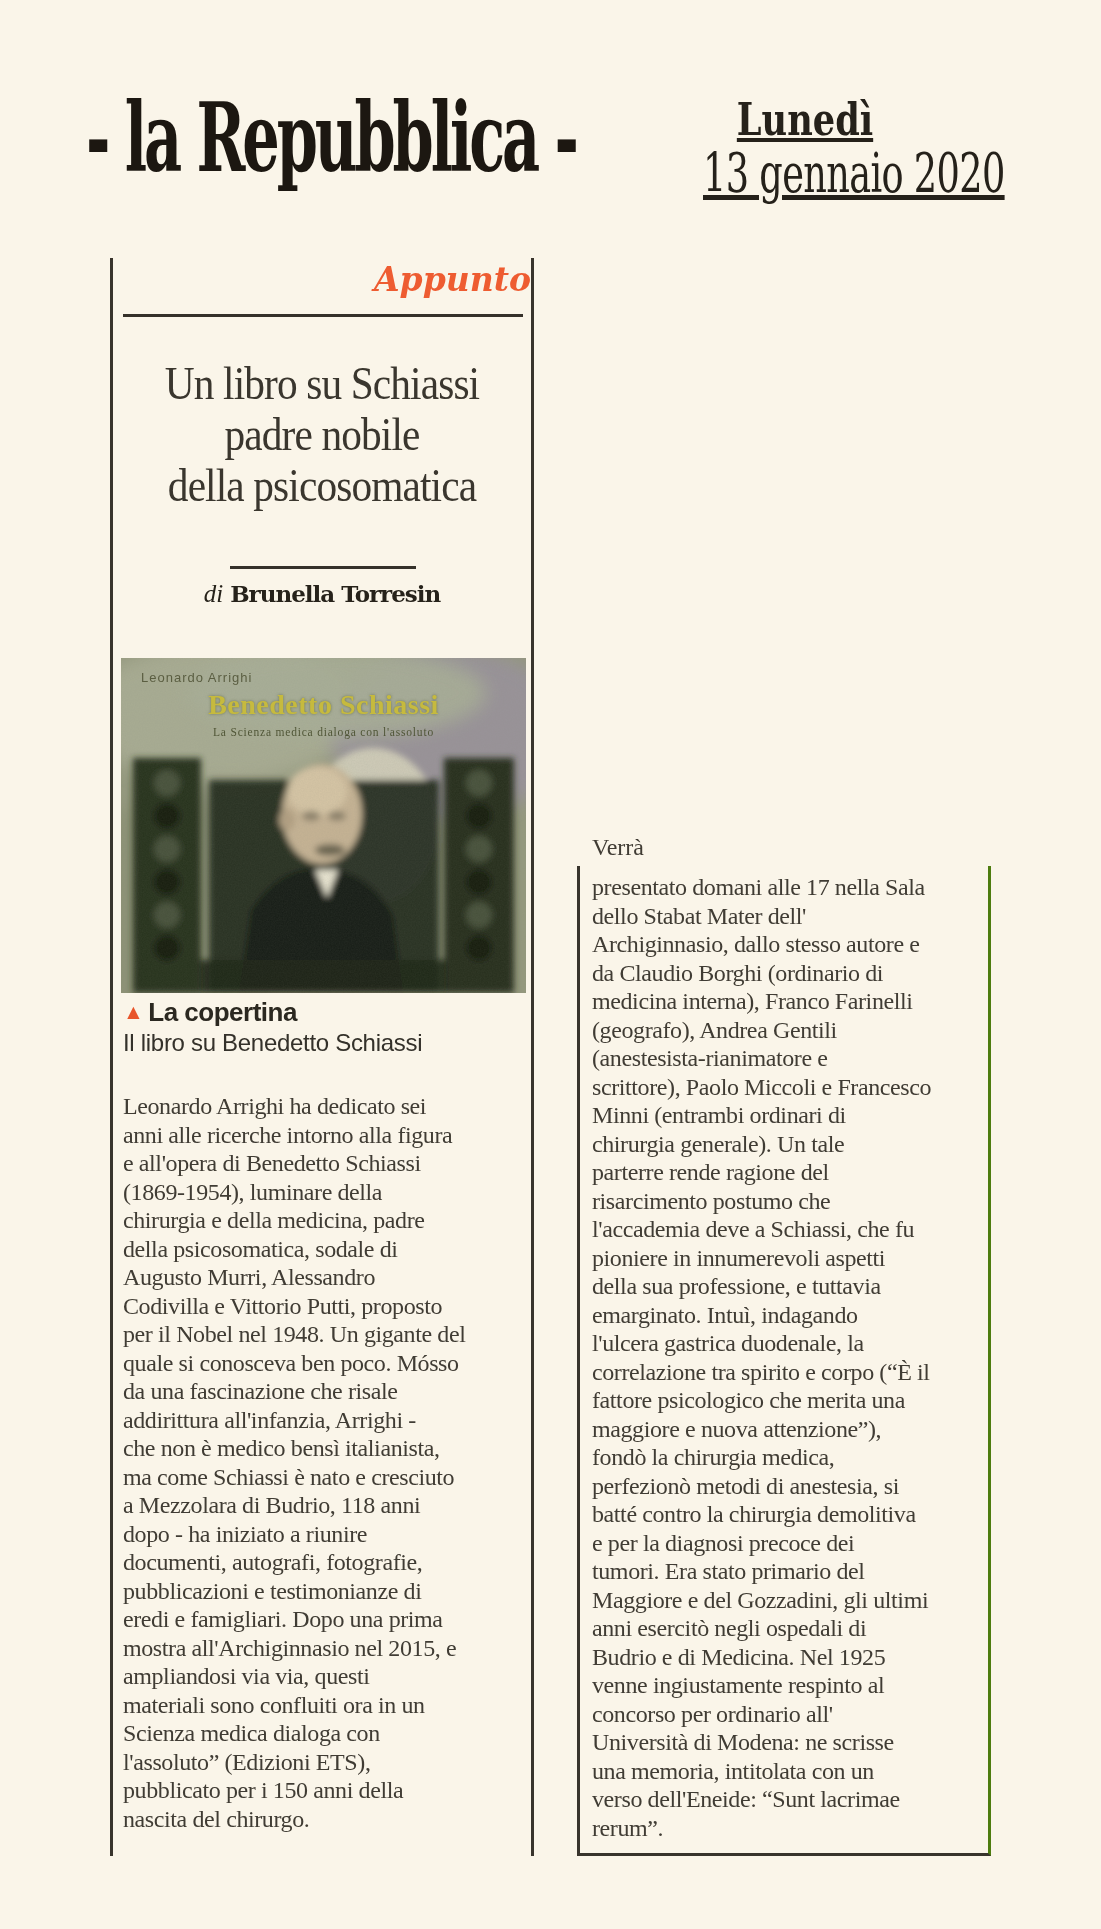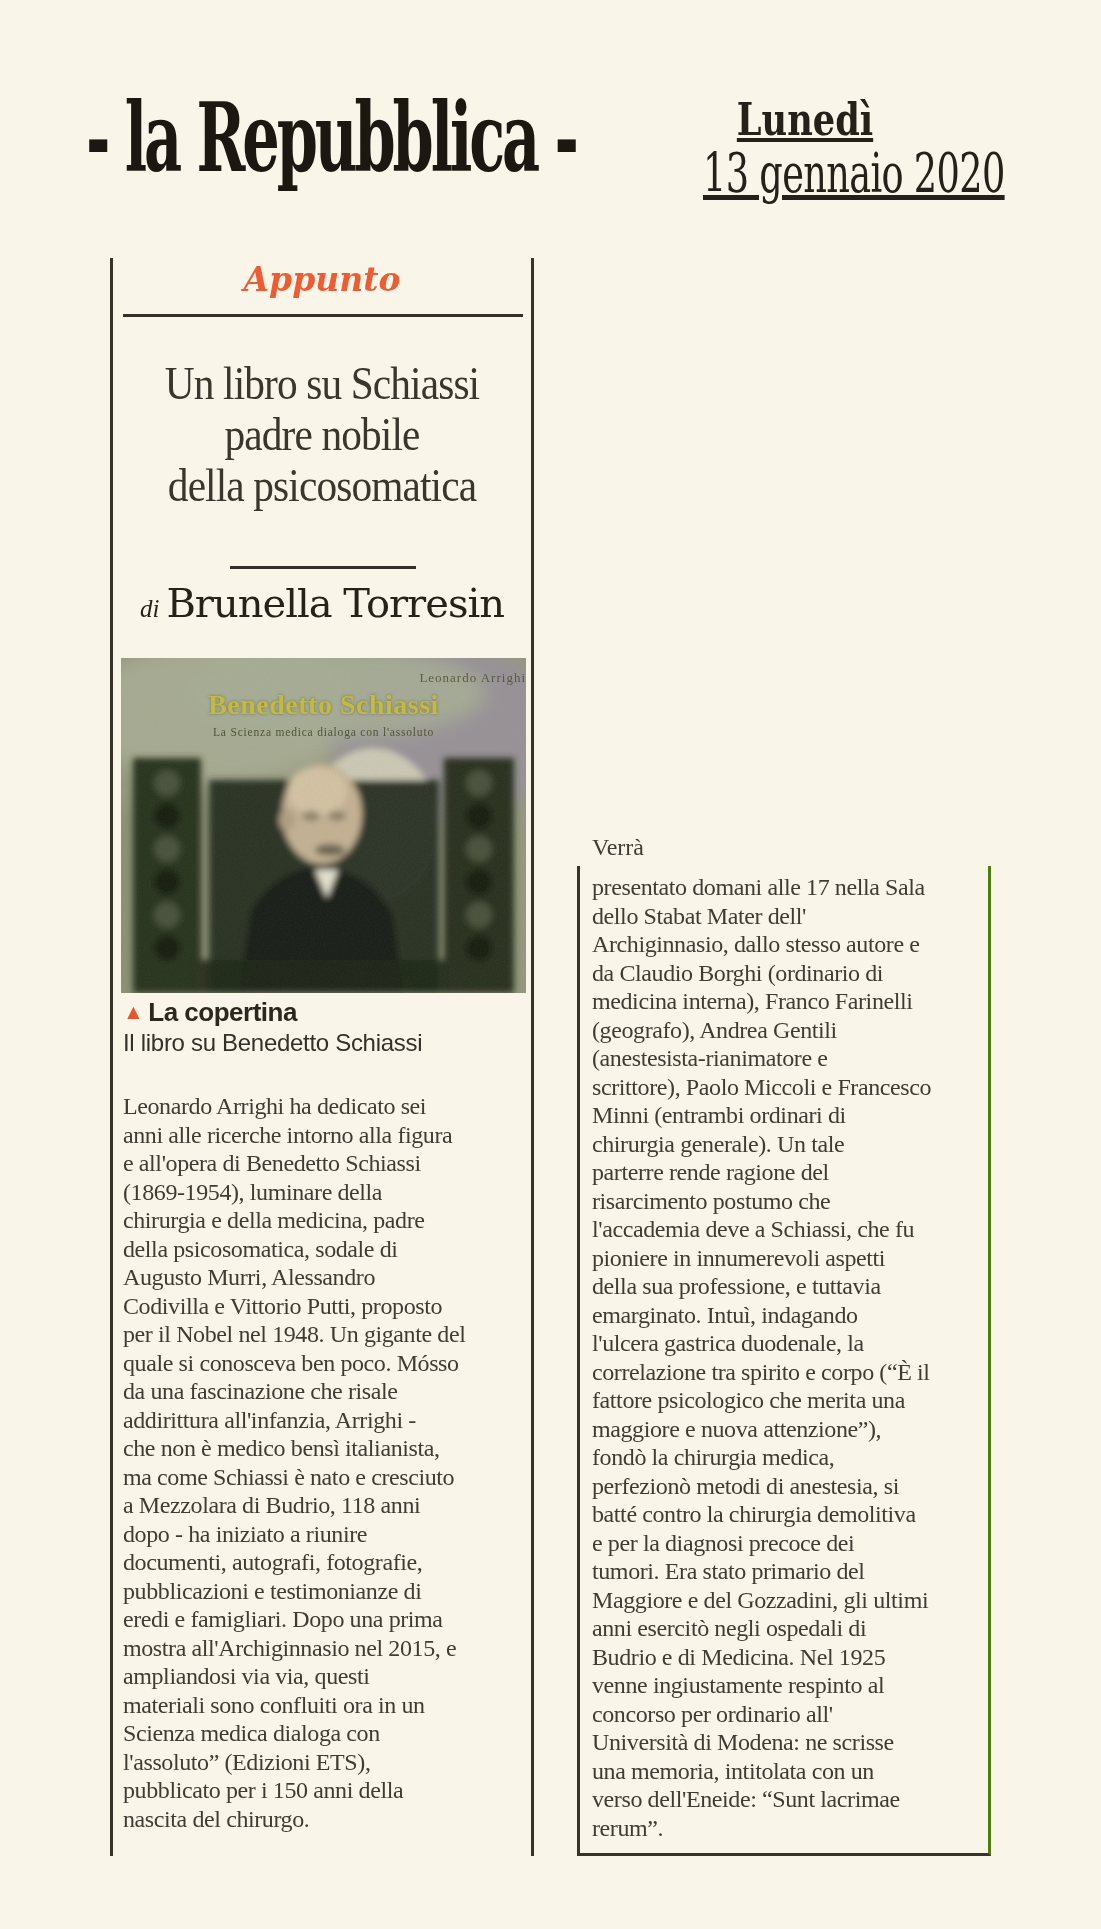--- a/index.html
+++ b/index.html
@@ -35,21 +35,21 @@
     transform:scaleX(0.68);transform-origin:50% 0;
   }
 
   
   .left-col{
     position:absolute;left:110px;top:258px;width:424px;height:1598px;
     border-left:3px solid #38342c;border-right:3px solid #38342c;
     box-sizing:border-box;
   }
   .kicker{
-    margin-top:5px;text-align:center;
+    margin-top:5px;text-align:right;
     font-family:"DejaVu Serif",serif;font-style:italic;font-weight:bold;
     font-size:33px;line-height:1;color:#ee5c31;letter-spacing:0;
   }
   .kicker-rule{
     position:absolute;left:10px;right:8px;top:56px;height:0;
     border:none;border-top:3px solid #35312a;margin:0;
   }
   .headline{
     position:absolute;top:100px;left:0;right:0;margin:0;
     text-align:center;font-weight:400;
@@ -63,34 +63,34 @@
   }
   .byline{
     position:absolute;top:322px;left:0;width:100%;
     text-align:center;color:#26221a;white-space:nowrap;
   }
   .byline-di{
     font-style:italic;font-size:25px;margin-right:7px;
     font-family:"Liberation Serif",serif;
   }
   .byline-author{
-    font-family:"DejaVu Serif",serif;font-weight:normal;
-    font-size:40px;letter-spacing:-1px;
+    font-family:"DejaVu Serif",serif;font-weight:bold;
+    font-size:23px;letter-spacing:-1px;
   }
 
   
   .cover{
     position:absolute;left:8px;top:400px;width:405px;height:335px;
     overflow:hidden;background:#95997e;
   }
   .cover svg{position:absolute;left:0;top:0;}
   .cover-author{
-    position:absolute;top:12px;left:0;width:100%;text-align:right;
-    font-family:Liberation Serif, serif;font-size:13px;
-    color:#4e5134;letter-spacing:1px;opacity:.85;
+    position:absolute;top:12px;left:0;width:100%;text-align:left;
+    font-family:Liberation Sans, sans-serif;font-size:13px;
+    color:#4e5134;letter-spacing:1px;opacity:.85;padding-left:20px;
   }
   .cover-title{
     position:absolute;top:31px;left:0;width:100%;text-align:center;
     font-family:"Liberation Serif",serif;font-weight:bold;
     font-size:28px;color:#c6ba3e;letter-spacing:.5px;
     text-shadow:0 0 3px rgba(70,80,45,.6);
   }
   .cover-subtitle{
     position:absolute;top:68px;left:0;width:100%;text-align:center;
     font-family:"Liberation Serif",serif;font-size:11.5px;

